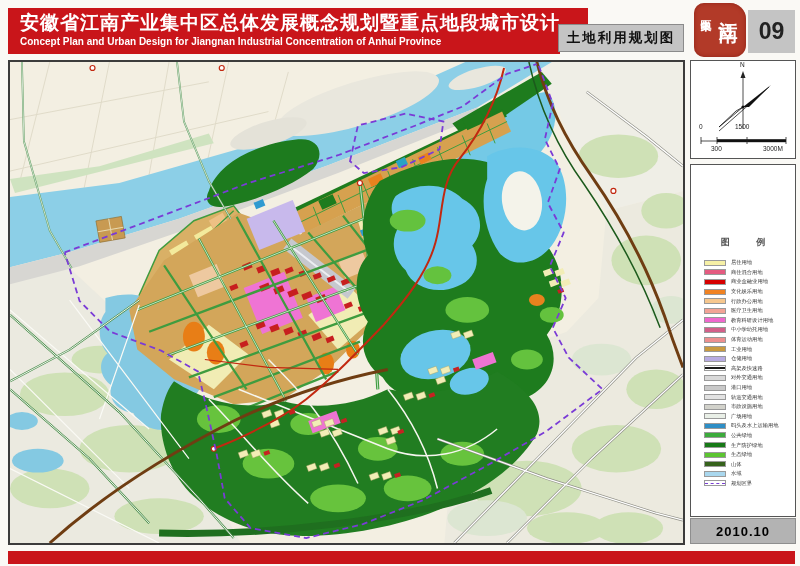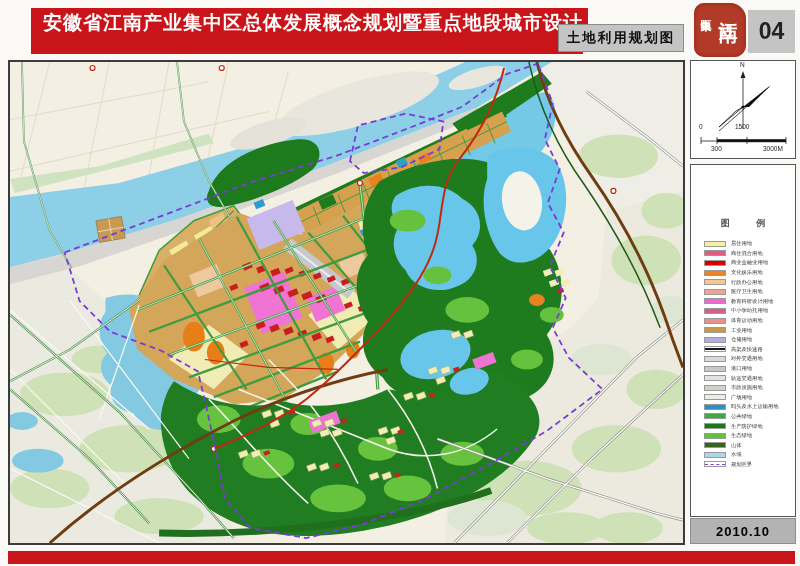--- a/index.html
+++ b/index.html
@@ -3,21 +3,21 @@
 <meta charset="utf-8">
 <style>
   html,body{margin:0;padding:0;}
   body{
     width:800px;height:566px;position:relative;overflow:hidden;
     background:#faf9f5;font-family:"Liberation Sans", sans-serif;
   }
   
   .header-bar{
     position:absolute;left:8px;top:8px;width:552px;height:46px;
-    background:#c9151a;color:#fff;padding:3px 0 0 12px;box-sizing:border-box;margin-left:23px;
+    background:#c9151a;color:#fff;padding:3px 0 0 12px;box-sizing:border-box;
   }
   .header-step{position:absolute;left:560px;top:8px;width:28px;height:32px;background:#c9151a;}
   .title-cn{font-size:19px;font-weight:bold;letter-spacing:1px;line-height:24px;white-space:nowrap;}
   .title-en{font-size:10px;font-weight:bold;line-height:13px;white-space:nowrap;}
   .map-title-box{
     position:absolute;left:558px;top:24px;width:126px;height:28px;
     background:#c4c4c4;border:1px solid #8b8b8b;box-sizing:border-box;
     display:flex;align-items:center;justify-content:center;
     font-size:13.5px;font-weight:bold;color:#111;letter-spacing:2px;
   }
@@ -49,21 +49,21 @@
   .north-box{
     position:absolute;left:690px;top:60px;width:106px;height:99px;
     background:#fff;border:1px solid #555;box-sizing:border-box;
   }
   .north-box .lbl{position:absolute;font-size:6.5px;color:#222;}
   .legend-box{
     position:absolute;left:690px;top:164px;width:106px;height:353px;
     background:#fff;border:1px solid #555;box-sizing:border-box;
   }
   .legend-title{
-    margin-top:52px;text-align:center;font-size:9px;color:#555;
+    margin-top:71px;text-align:center;font-size:9px;color:#555;
     letter-spacing:12px;padding-left:12px;font-weight:bold;
   }
   .legend-items{margin-top:9px;padding-left:13px;}
   .legend-row{height:9.6px;display:flex;align-items:center;}
   .legend-swatch{
     width:22px;height:6px;border:0.5px solid #9a9a9a;box-sizing:border-box;
     flex:0 0 22px;display:flex;align-items:center;justify-content:center;
   }
   .legend-swatch .line-horiz{width:100%;height:2px;}
   .legend-swatch .line-dash{width:100%;height:0;border-top:1.6px dashed;}
@@ -78,27 +78,28 @@
     color:#000000;font-size:13px;font-weight:bold;letter-spacing:1px;
   }
   .bottom-bar{position:absolute;left:8px;top:551px;width:787px;height:13px;background:#c9151a;}
 </style>
 </head>
 <body>
 
 <div class="header-step"></div>
 <div class="header-bar">
   <div class="title-cn">安徽省江南产业集中区总体发展概念规划暨重点地段城市设计</div>
+  <div class="title-en">Concept Plan and Urban Design for Jiangnan Industrial Concentration of Anhui Province</div>
 </div>
 <div class="map-title-box">土地利用规划图</div>
 <div class="seal">
   <span class="s-right">江南</span>
   <span class="s-left">集中区</span>
 </div>
-<div class="sheet-box">04</div>
+<div class="sheet-box">09</div>
 
 <div class="map-frame">
 <svg viewBox="0 0 677 485" preserveAspectRatio="none">
 
   <rect width="677" height="485" fill="#f3efe2"></rect>
   <path d="M437 485 L452 310 L560 272 L592 238 L600 150 L677 130 L677 485 Z" fill="#eceadf"></path>
   <path d="M530 0 L677 0 L677 130 L600 150 L572 100 L548 40 Z" fill="#efeee6"></path>
   <path d="M0 208 L60 208 L150 292 L196 352 L214 452 L232 485 L0 485 Z" fill="#ebeae0"></path>
 
   <g fill="#cfe1b6">

